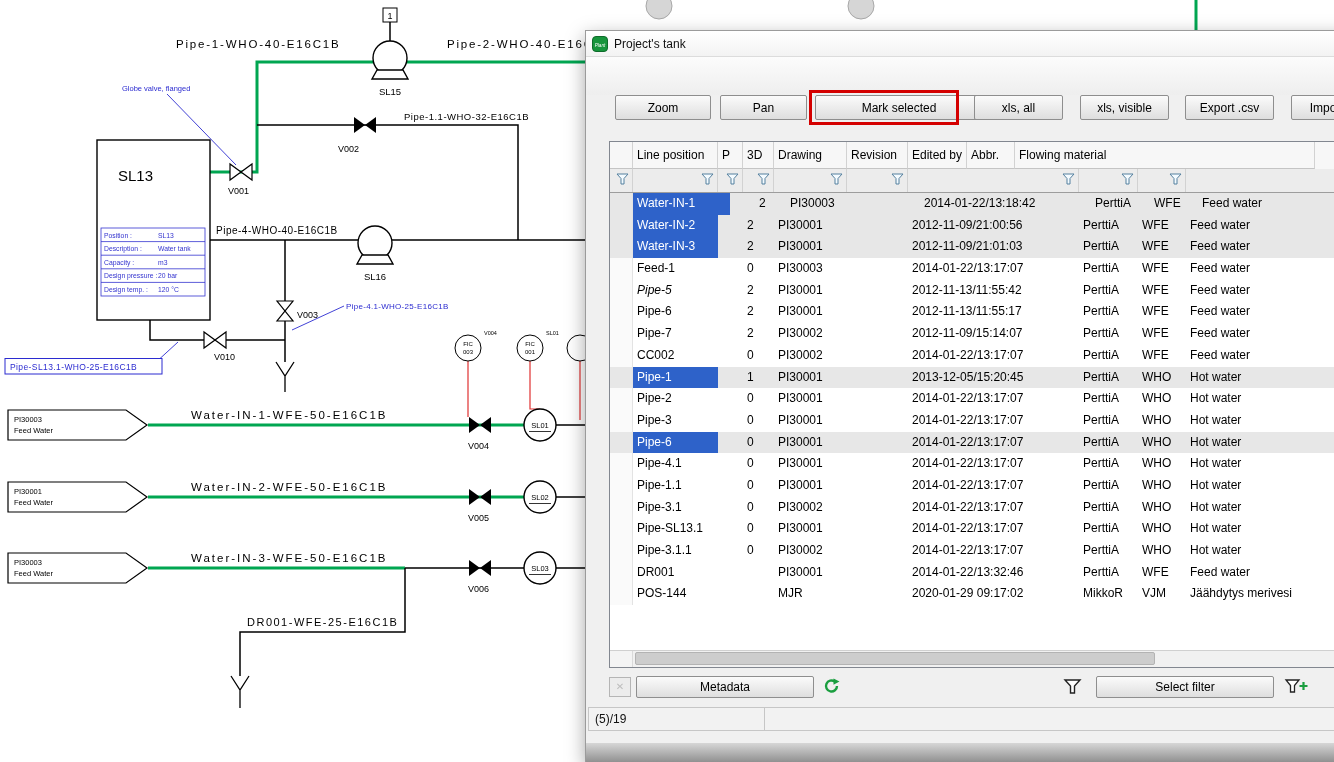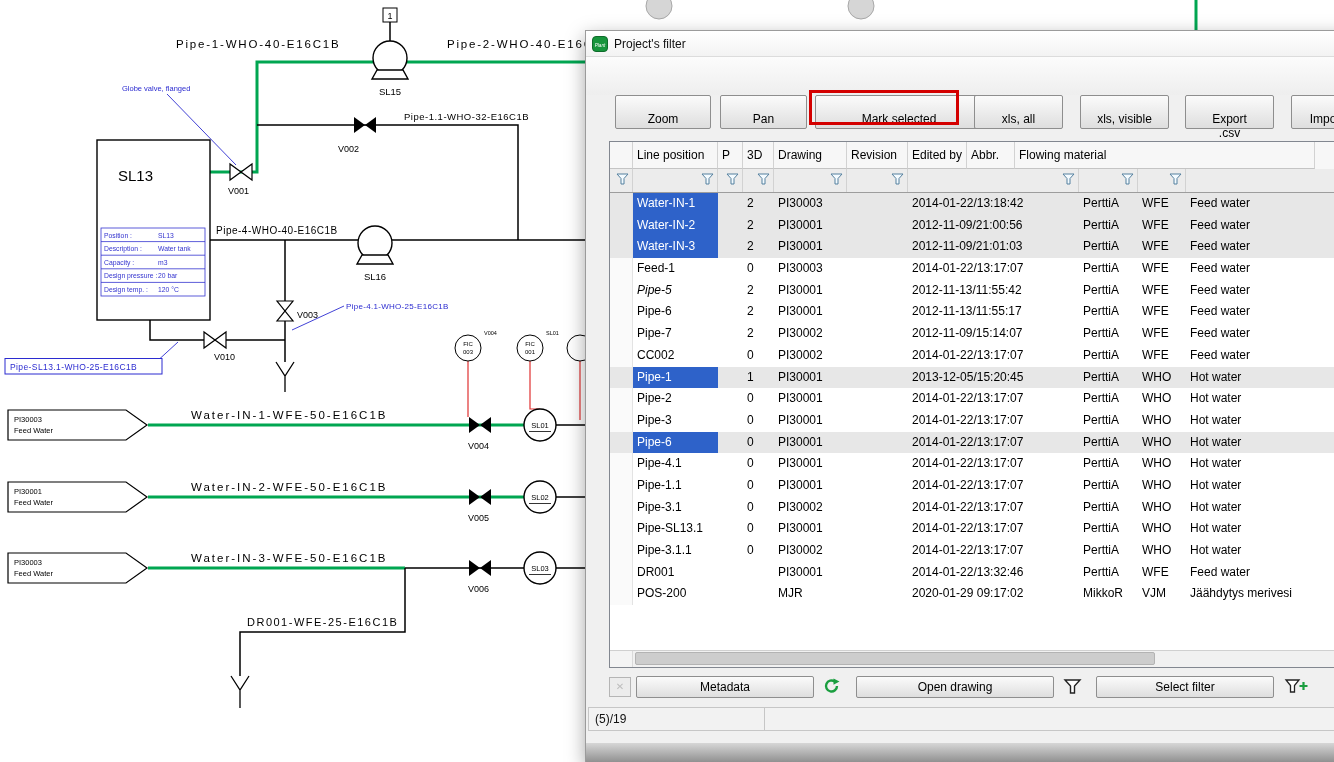--- a/index.html
+++ b/index.html
@@ -15,21 +15,21 @@
   .titlebar{height:26px;background:linear-gradient(#ffffff,#f3f3f3);
             border-bottom:1px solid #dcdcdc;display:flex;align-items:center;padding:0 6px;}
   .app-icon{width:16px;height:16px;margin-right:6px;flex:none;}
   .title{font-size:12px;color:#111;}
   .dialog-top{position:absolute;left:0;top:26px;width:100%;height:38px;
               background:linear-gradient(#fcfcfc,#eeeeee);}
 
   .toolbar{position:absolute;left:0;top:64px;width:100%;height:26px;}
   .tbtn{position:absolute;top:0;height:25px;border:1px solid #8e8e8e;border-radius:2px;
         background:linear-gradient(#fbfbfb,#dedede);font-family:"Liberation Sans",sans-serif;
-        font-size:12px;color:#000;padding:16px;}
+        font-size:12px;color:#000;padding:4px;}
   .red-box{position:absolute;top:-5px;height:35px;border:3px solid #d40000;}
 
   
   .grid{position:absolute;left:23px;top:110px;width:760px;height:527px;background:#fff;
         border:1px solid #828790;display:flex;flex-direction:column;overflow:hidden;}
   .g-rowline{display:flex;flex:none;}
   .g-cell{flex:none;overflow:hidden;white-space:nowrap;font-size:12px;color:#000;padding:0 4px;}
   .g-head{height:27px;background:#f7f7f7;}
   .g-head .g-cell{line-height:26px;border-right:1px solid #d2d2d2;border-bottom:1px solid #c4c4c4;}
   .g-filterrow{height:24px;background:#ececec;border-bottom:1px solid #9d9d9d;}
@@ -222,21 +222,21 @@
 
   
   <div class="dialog">
     <div class="titlebar">
       <span class="app-icon">
         <svg width="16" height="16" viewBox="0 0 16 16">
           <rect x="0.5" y="0.5" width="15" height="15" rx="3.5" fill="#17953c" stroke="#0e6b2a"></rect>
           <text x="8" y="10.5" text-anchor="middle" font-size="4.6" fill="#fff" font-style="italic">Plant</text>
         </svg>
       </span>
-      <span class="title">Project's filter</span>
+      <span class="title">Project's tank</span>
     </div>
     <div class="dialog-top"></div>
 
     <div class="toolbar">
         <button class="tbtn" style="left: 29px; width: 96px;">Zoom</button>
         <button class="tbtn" style="left: 134px; width: 87px;">Pan</button>
         <button class="tbtn" style="left: 229px; width: 168px;">Mark selected</button>
         <div class="red-box" style="left: 223px; width: 150px;"></div>
         <button class="tbtn" style="left: 388px; width: 89px;">xls, all</button>
         <button class="tbtn" style="left: 494px; width: 89px;">xls, visible</button>
@@ -300,21 +300,21 @@
           <div class="g-cell" style="width: 48px;">
             <span class="funnel"><svg width="13" height="12" viewBox="0 0 13 12">
                 <path d="M1 1 H12 L8 5.5 V11 H5 V5.5 Z" fill="#f4fbff" stroke="#55809f"></path>
               </svg></span>
           </div>
           <div class="g-cell" style="width: 300px;"></div>
         </div>
       <div class="g-rows">
           <div class="g-row sel">
             <div class="g-cell g-selcol" style="width: 23px;"></div>
-            <div class="g-cell c-pos" style="width: 85px;">Water-IN-1</div>
+            <div class="g-cell c-pos" style="width: 97px;">Water-IN-1</div>
             <div class="g-cell c-p" style="width: 25px;"></div>
             <div class="g-cell c-td" style="width: 31px;">2</div>
             <div class="g-cell c-drw" style="width: 73px;">PI30003</div>
             <div class="g-cell c-rev" style="width: 61px;"></div>
             <div class="g-cell c-date" style="width: 171px;">2014-01-22/13:18:42</div>
             <div class="g-cell c-by" style="width: 59px;">PerttiA</div>
             <div class="g-cell c-abbr" style="width: 48px;">WFE</div>
             <div class="g-cell c-mat" style="width: 300px;">Feed water</div>
           </div>
           <div class="g-row sel">
@@ -516,21 +516,21 @@
             <div class="g-cell c-td" style="width: 31px;"></div>
             <div class="g-cell c-drw" style="width: 73px;">PI30001</div>
             <div class="g-cell c-rev" style="width: 61px;"></div>
             <div class="g-cell c-date" style="width: 171px;">2014-01-22/13:32:46</div>
             <div class="g-cell c-by" style="width: 59px;">PerttiA</div>
             <div class="g-cell c-abbr" style="width: 48px;">WFE</div>
             <div class="g-cell c-mat" style="width: 300px;">Feed water</div>
           </div>
           <div class="g-row">
             <div class="g-cell g-selcol" style="width: 23px;"></div>
-            <div class="g-cell c-pos" style="width: 85px;">POS-200</div>
+            <div class="g-cell c-pos" style="width: 85px;">POS-144</div>
             <div class="g-cell c-p" style="width: 25px;"></div>
             <div class="g-cell c-td" style="width: 31px;"></div>
             <div class="g-cell c-drw" style="width: 73px;">MJR</div>
             <div class="g-cell c-rev" style="width: 61px;"></div>
             <div class="g-cell c-date" style="width: 171px;">2020-01-29 09:17:02</div>
             <div class="g-cell c-by" style="width: 59px;">MikkoR</div>
             <div class="g-cell c-abbr" style="width: 48px;">VJM</div>
             <div class="g-cell c-mat" style="width: 300px;">Jäähdytys merivesi</div>
           </div>
         </div>
@@ -545,21 +545,20 @@
 
     <div class="btoolbar">
       <div class="b-box">✕</div>
       <button class="bbtn" style="left:27px;width:178px;">Metadata</button>
       <span class="b-ico" style="left:214px;">
         <svg width="18" height="16" viewBox="0 0 18 16">
           <path d="M14 8 a5.5 5.5 0 1 1 -2.2 -4.4" fill="none" stroke="#1a9e3f" stroke-width="2.4"></path>
           <path d="M10.5 0.5 L16.5 3.5 L10.5 6.8 Z" fill="#1a9e3f"></path>
         </svg>
       </span>
-      <button class="bbtn" style="left:247px;width:198px;">Open drawing</button>
       <span class="b-ico" style="left:454px;">
         <svg width="19" height="17" viewBox="0 0 19 17">
           <path d="M2 2 H17 L11.5 8 V15 H7.5 V8 Z" fill="#fff" stroke="#222" stroke-width="1.4"></path>
         </svg>
       </span>
       <button class="bbtn" style="left:487px;width:178px;">Select filter</button>
       <span class="b-ico" style="left:675px;">
         <svg width="25" height="17" viewBox="0 0 25 17">
           <path d="M2 2 H15 L10.5 7.5 V14 H6.5 V7.5 Z" fill="#fff" stroke="#222" stroke-width="1.3"></path>
           <path d="M19.5 4 V12 M15.5 8 H23.5" stroke="#1a9e3f" stroke-width="2.2" fill="none"></path>

